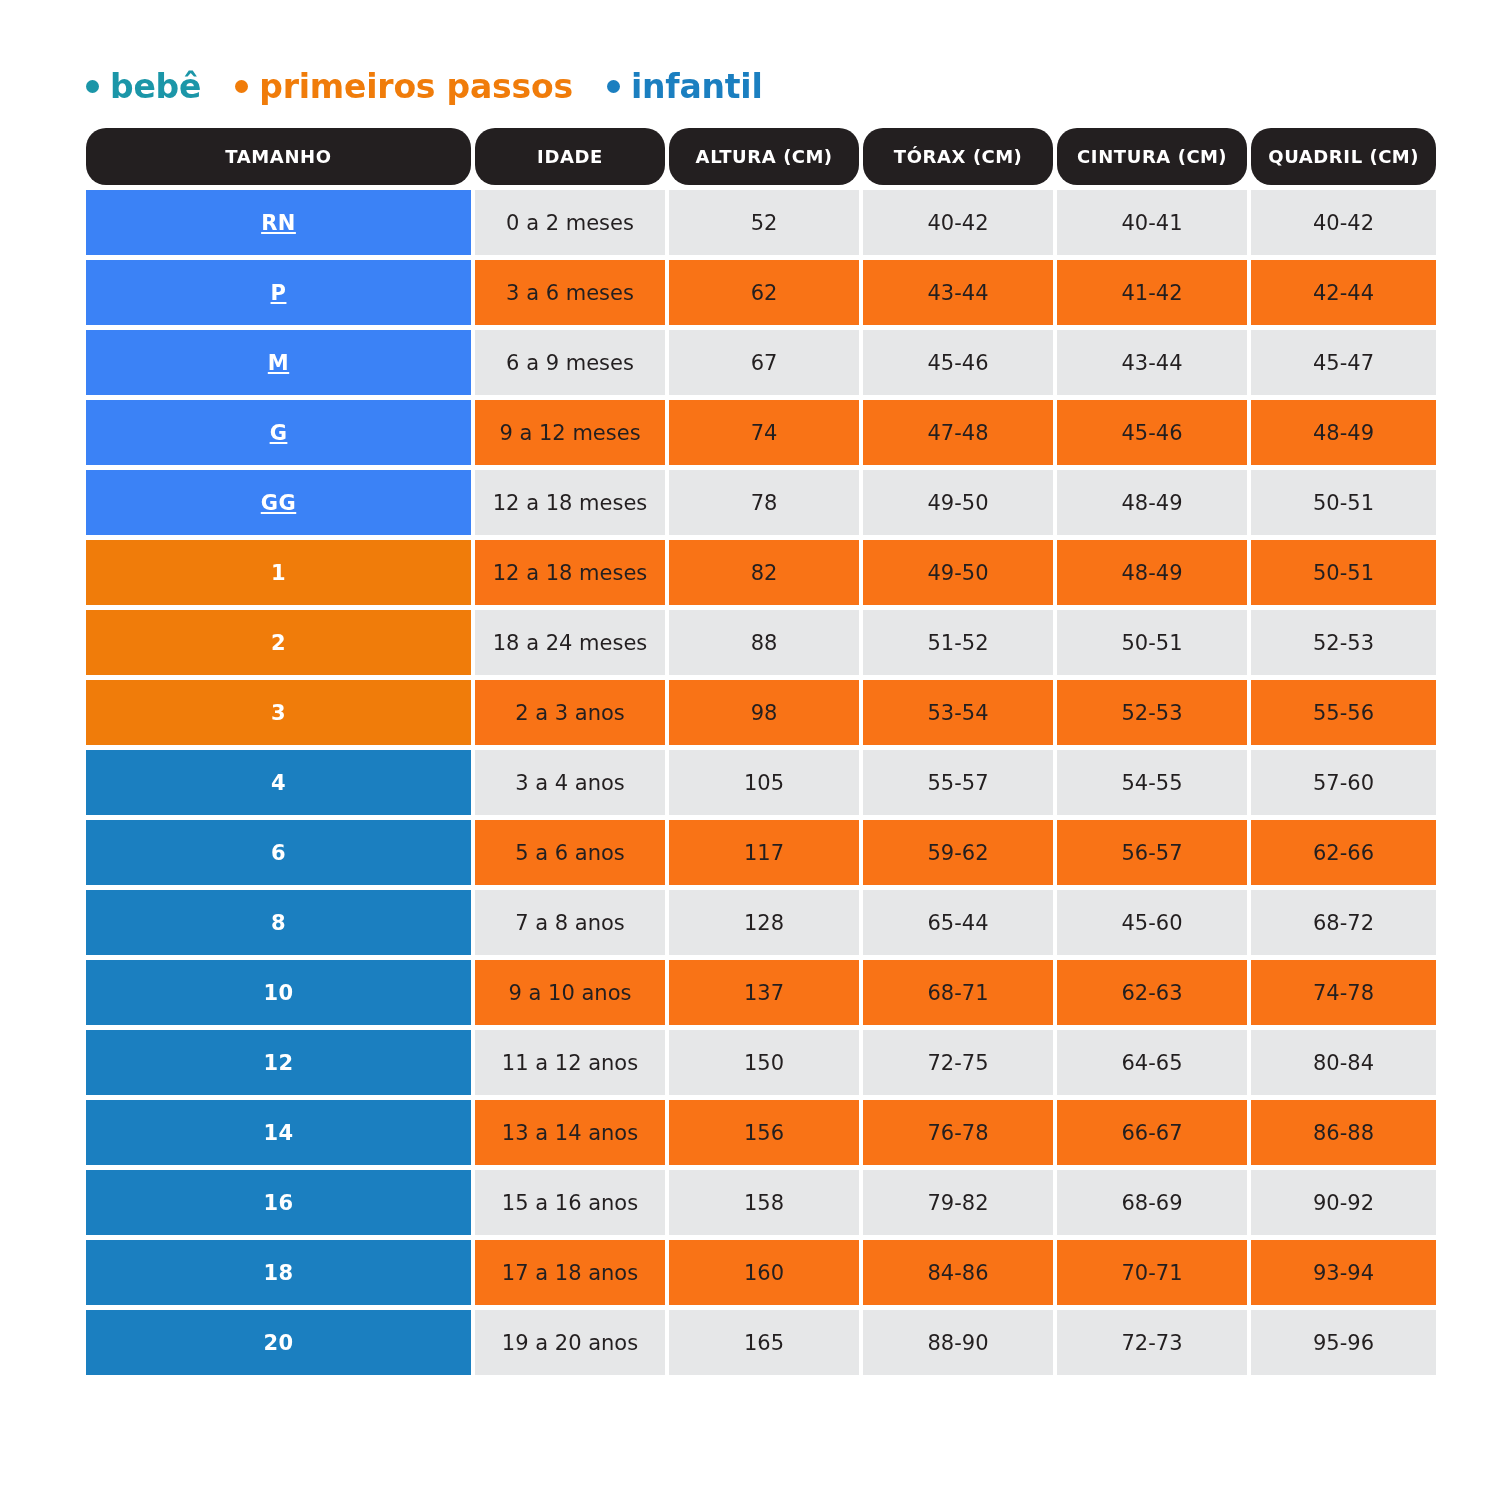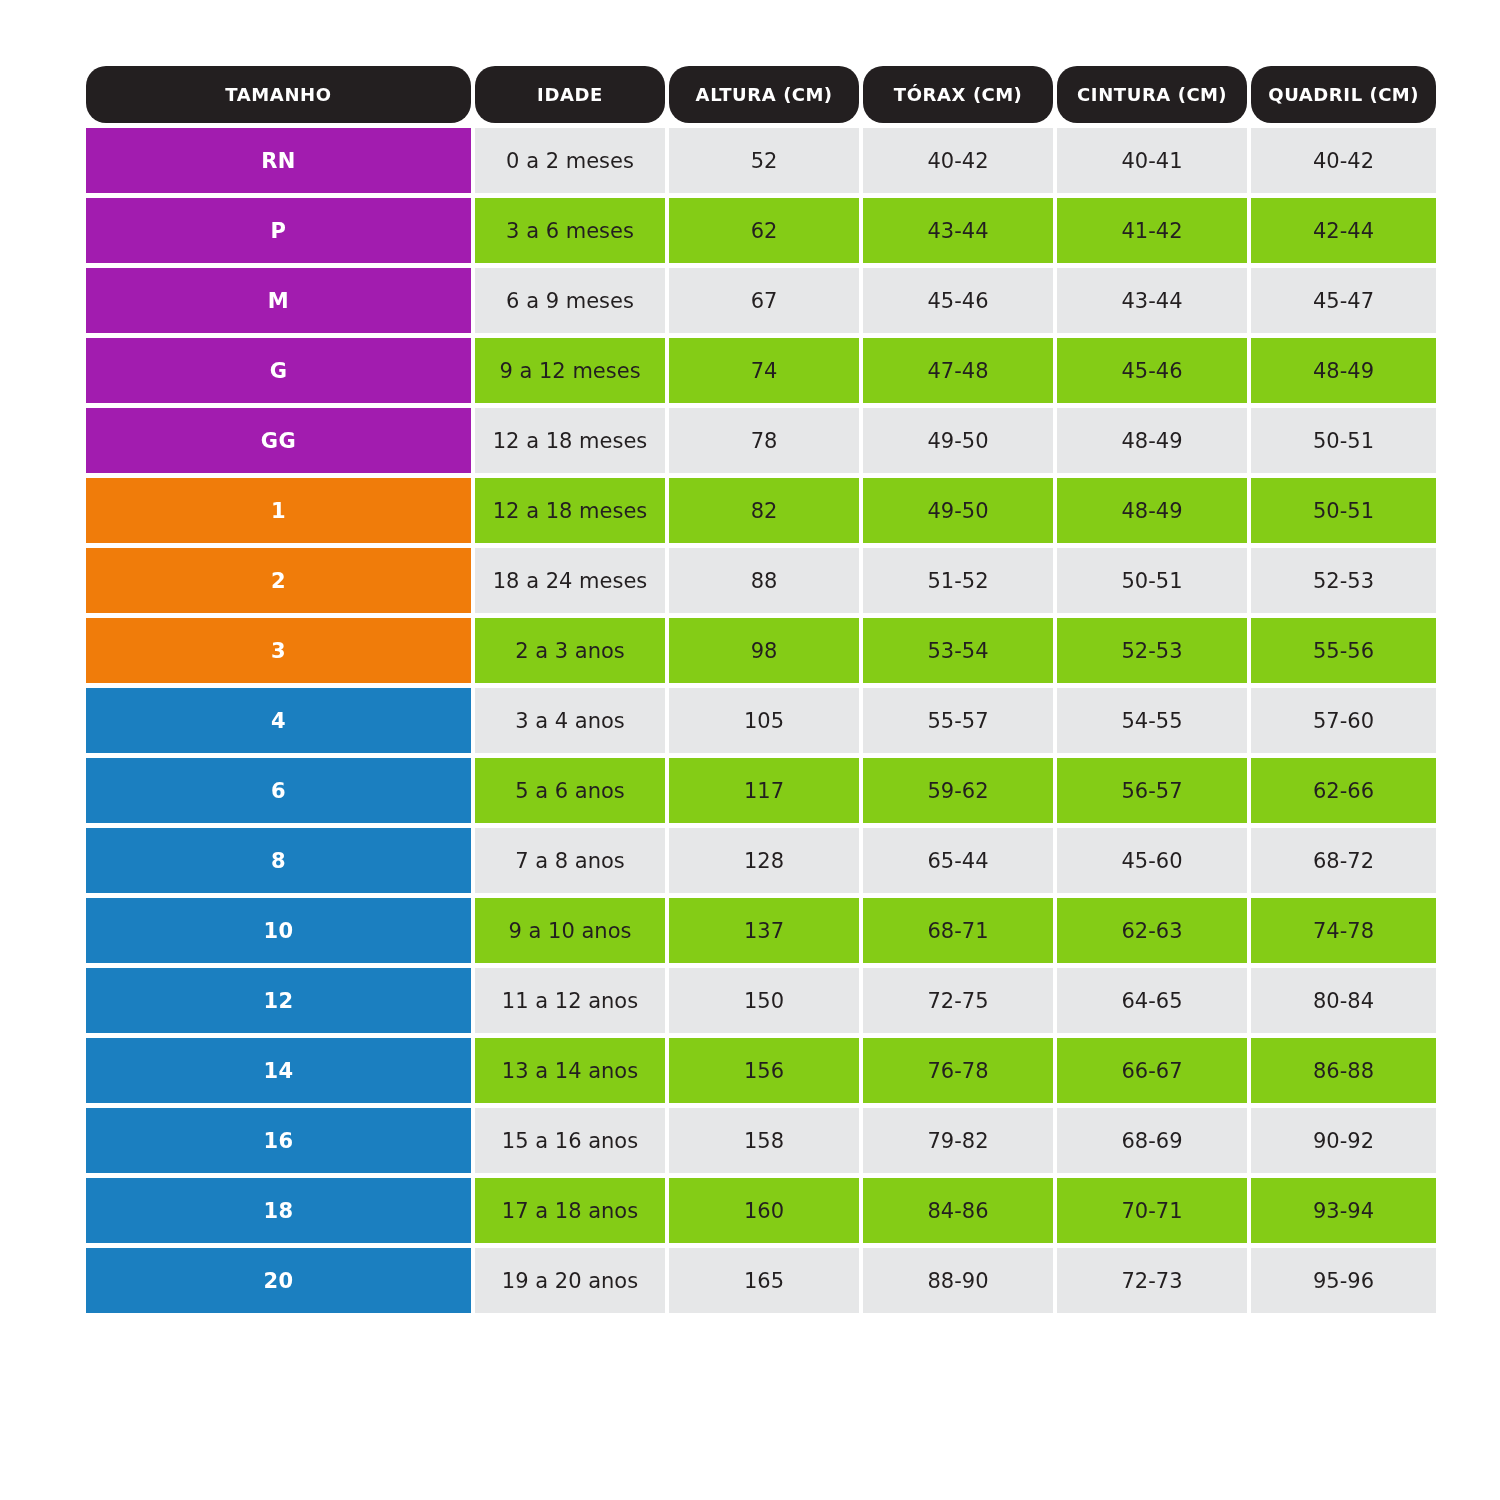--- a/index.html
+++ b/index.html
@@ -86,38 +86,52 @@
     color: #ffffff;
     font-weight: bold;
     font-size: 20px;
     letter-spacing: 0.5px;
   }
   td.data-cell {
     background: #e6e7e8;
     color: #231f20;
   }
   td.data-cell.alt {
-    background: #84cc16;
-  }
-  .grp-bebe { background: #a21caf; }
+    background: #f97316;
+  }
+  .grp-bebe { background: #3b82f6; text-decoration: underline; }
   .grp-primeiros { background: #f07c0a; }
   .grp-infantil { background: #1b7fc0; }
 
   col.c-tamanho { width: 385px; }
   col.c-idade   { width: 190px; }
   col.c-altura  { width: 190px; }
   col.c-torax   { width: 190px; }
   col.c-cintura { width: 190px; }
   col.c-quadril { width: 185px; }
 </style>
 </head>
 <body>
 
 <div class="page">
 
+  <div class="legend">
+    <div class="legend-item legend-bebe">
+      <span class="legend-dot"></span>
+      <span>bebê</span>
+    </div>
+    <div class="legend-item legend-primeiros">
+      <span class="legend-dot"></span>
+      <span>primeiros passos</span>
+    </div>
+    <div class="legend-item legend-infantil">
+      <span class="legend-dot"></span>
+      <span>infantil</span>
+    </div>
+  </div>
 
   <table class="size-table">
     <colgroup>
       <col class="c-tamanho">
         <col class="c-idade">
         <col class="c-altura">
       <col class="c-torax">
         <col class="c-cintura">
         <col class="c-quadril">
     </colgroup>

